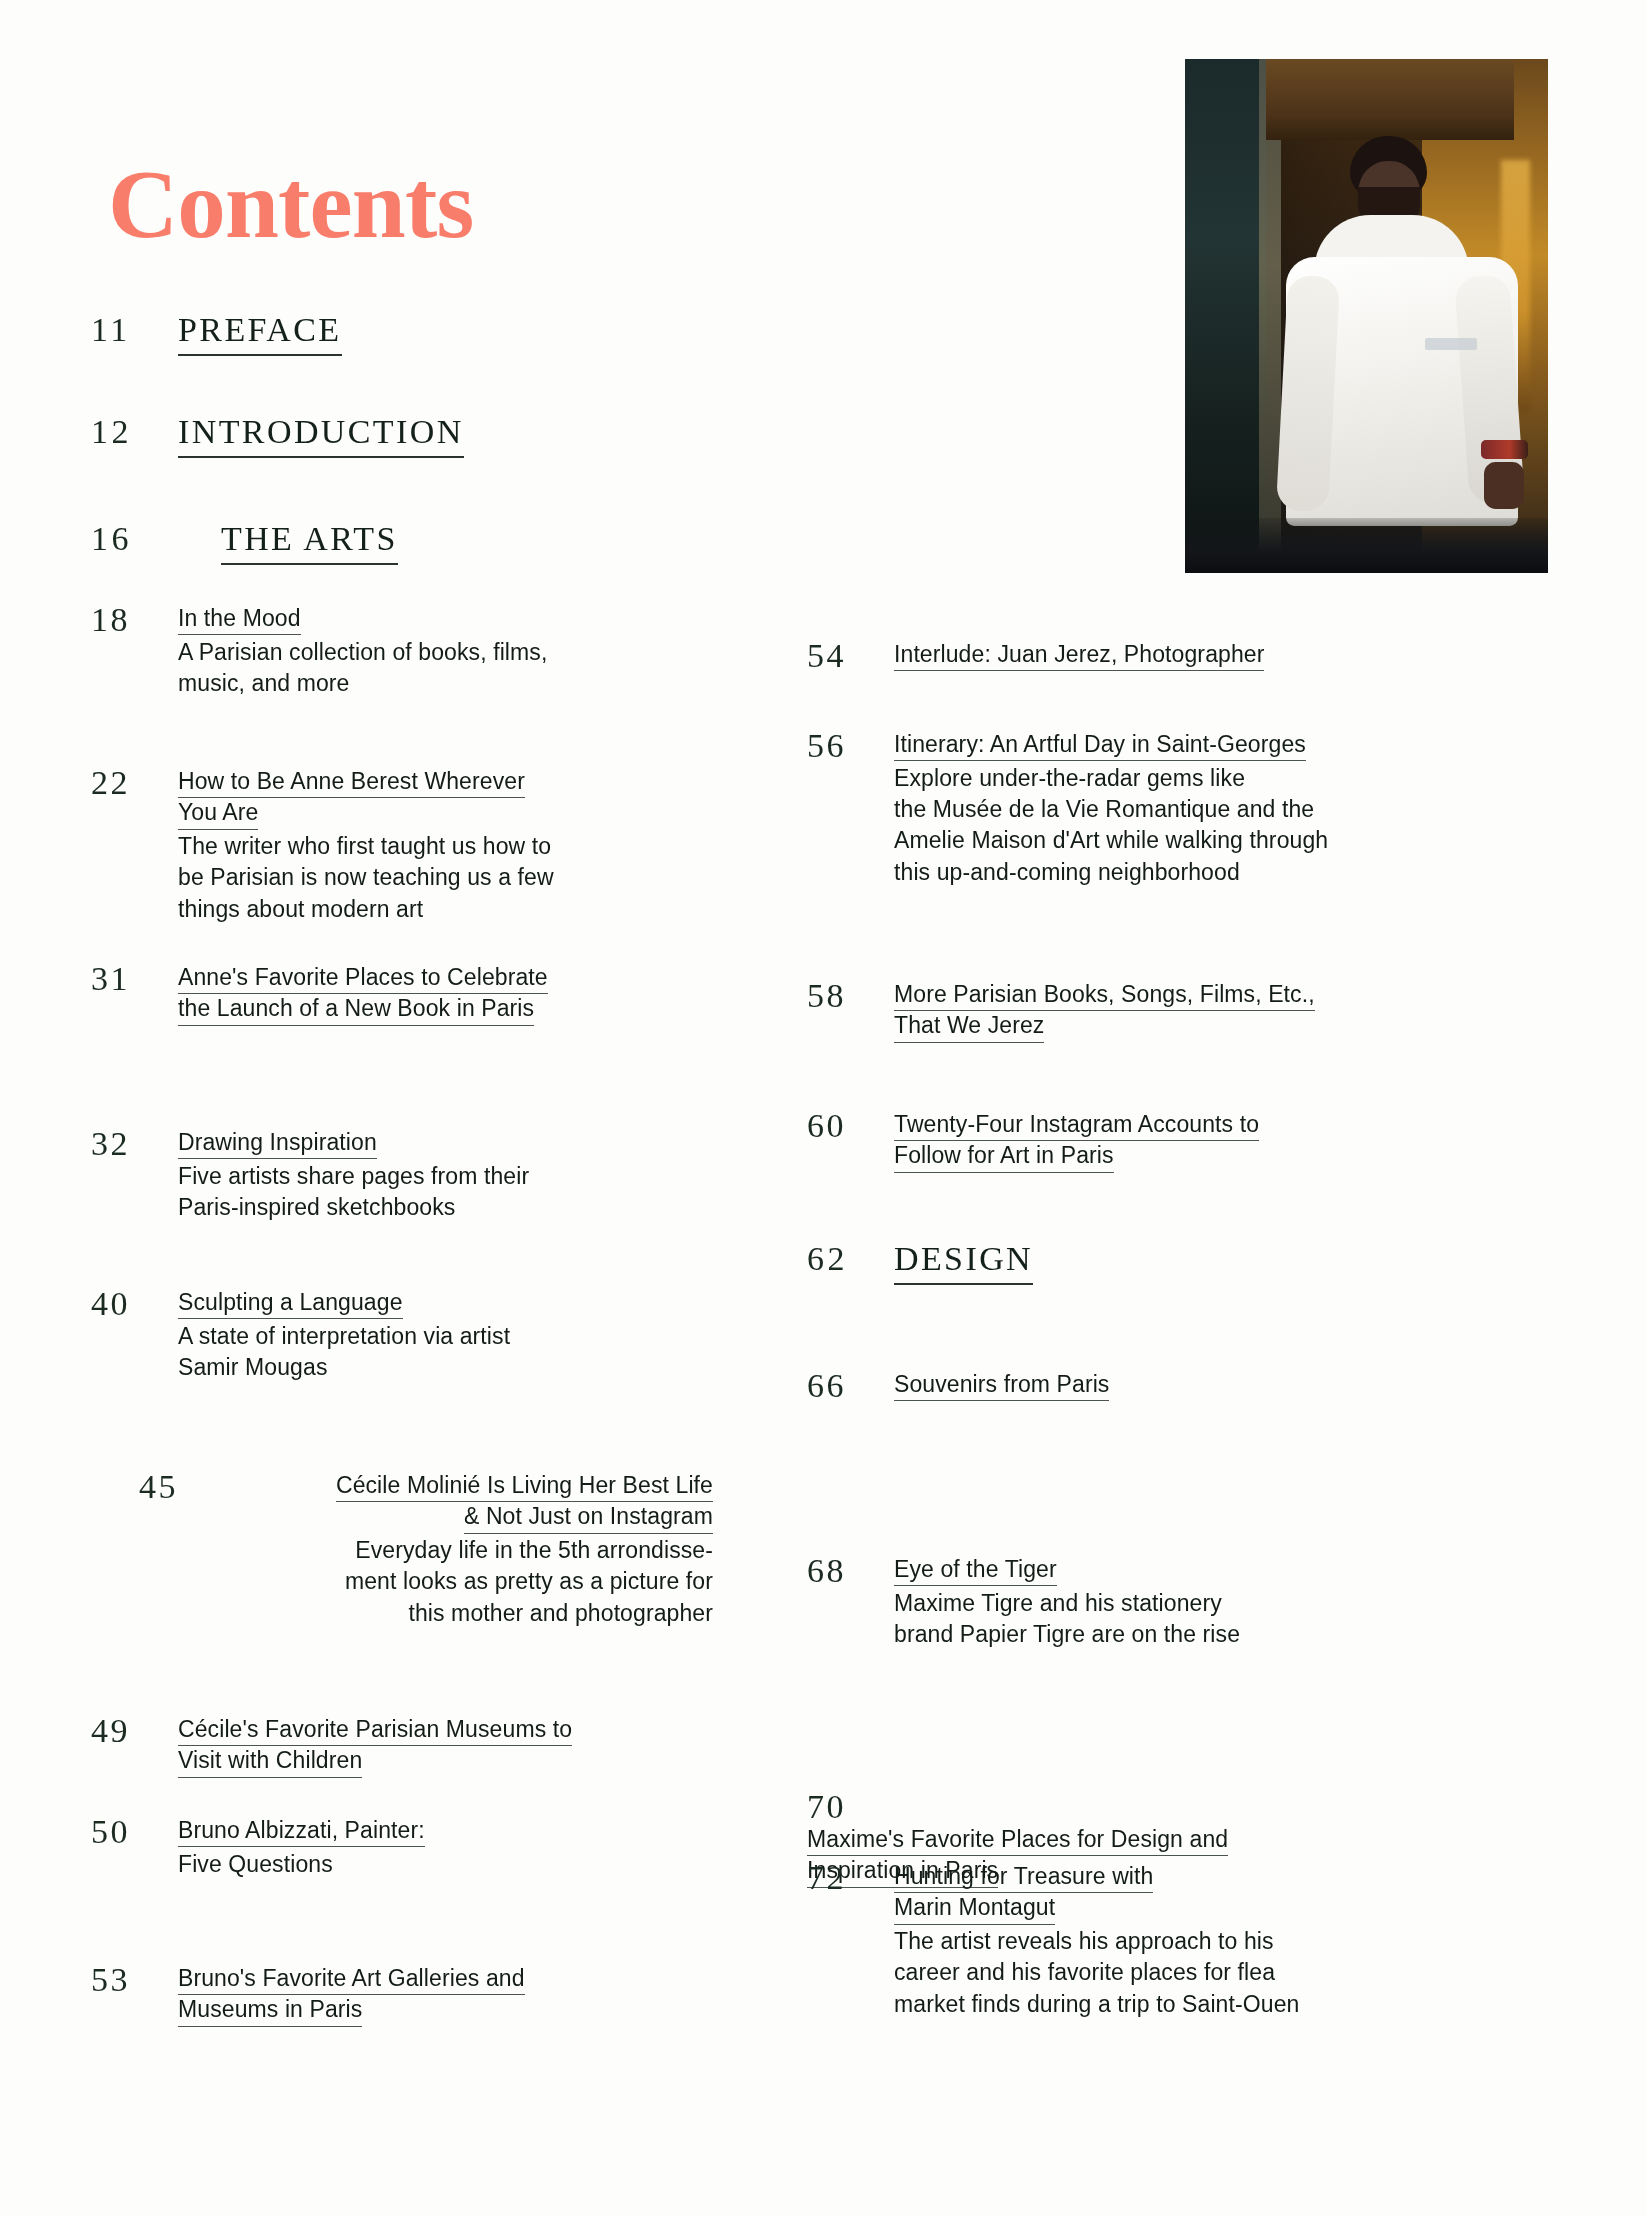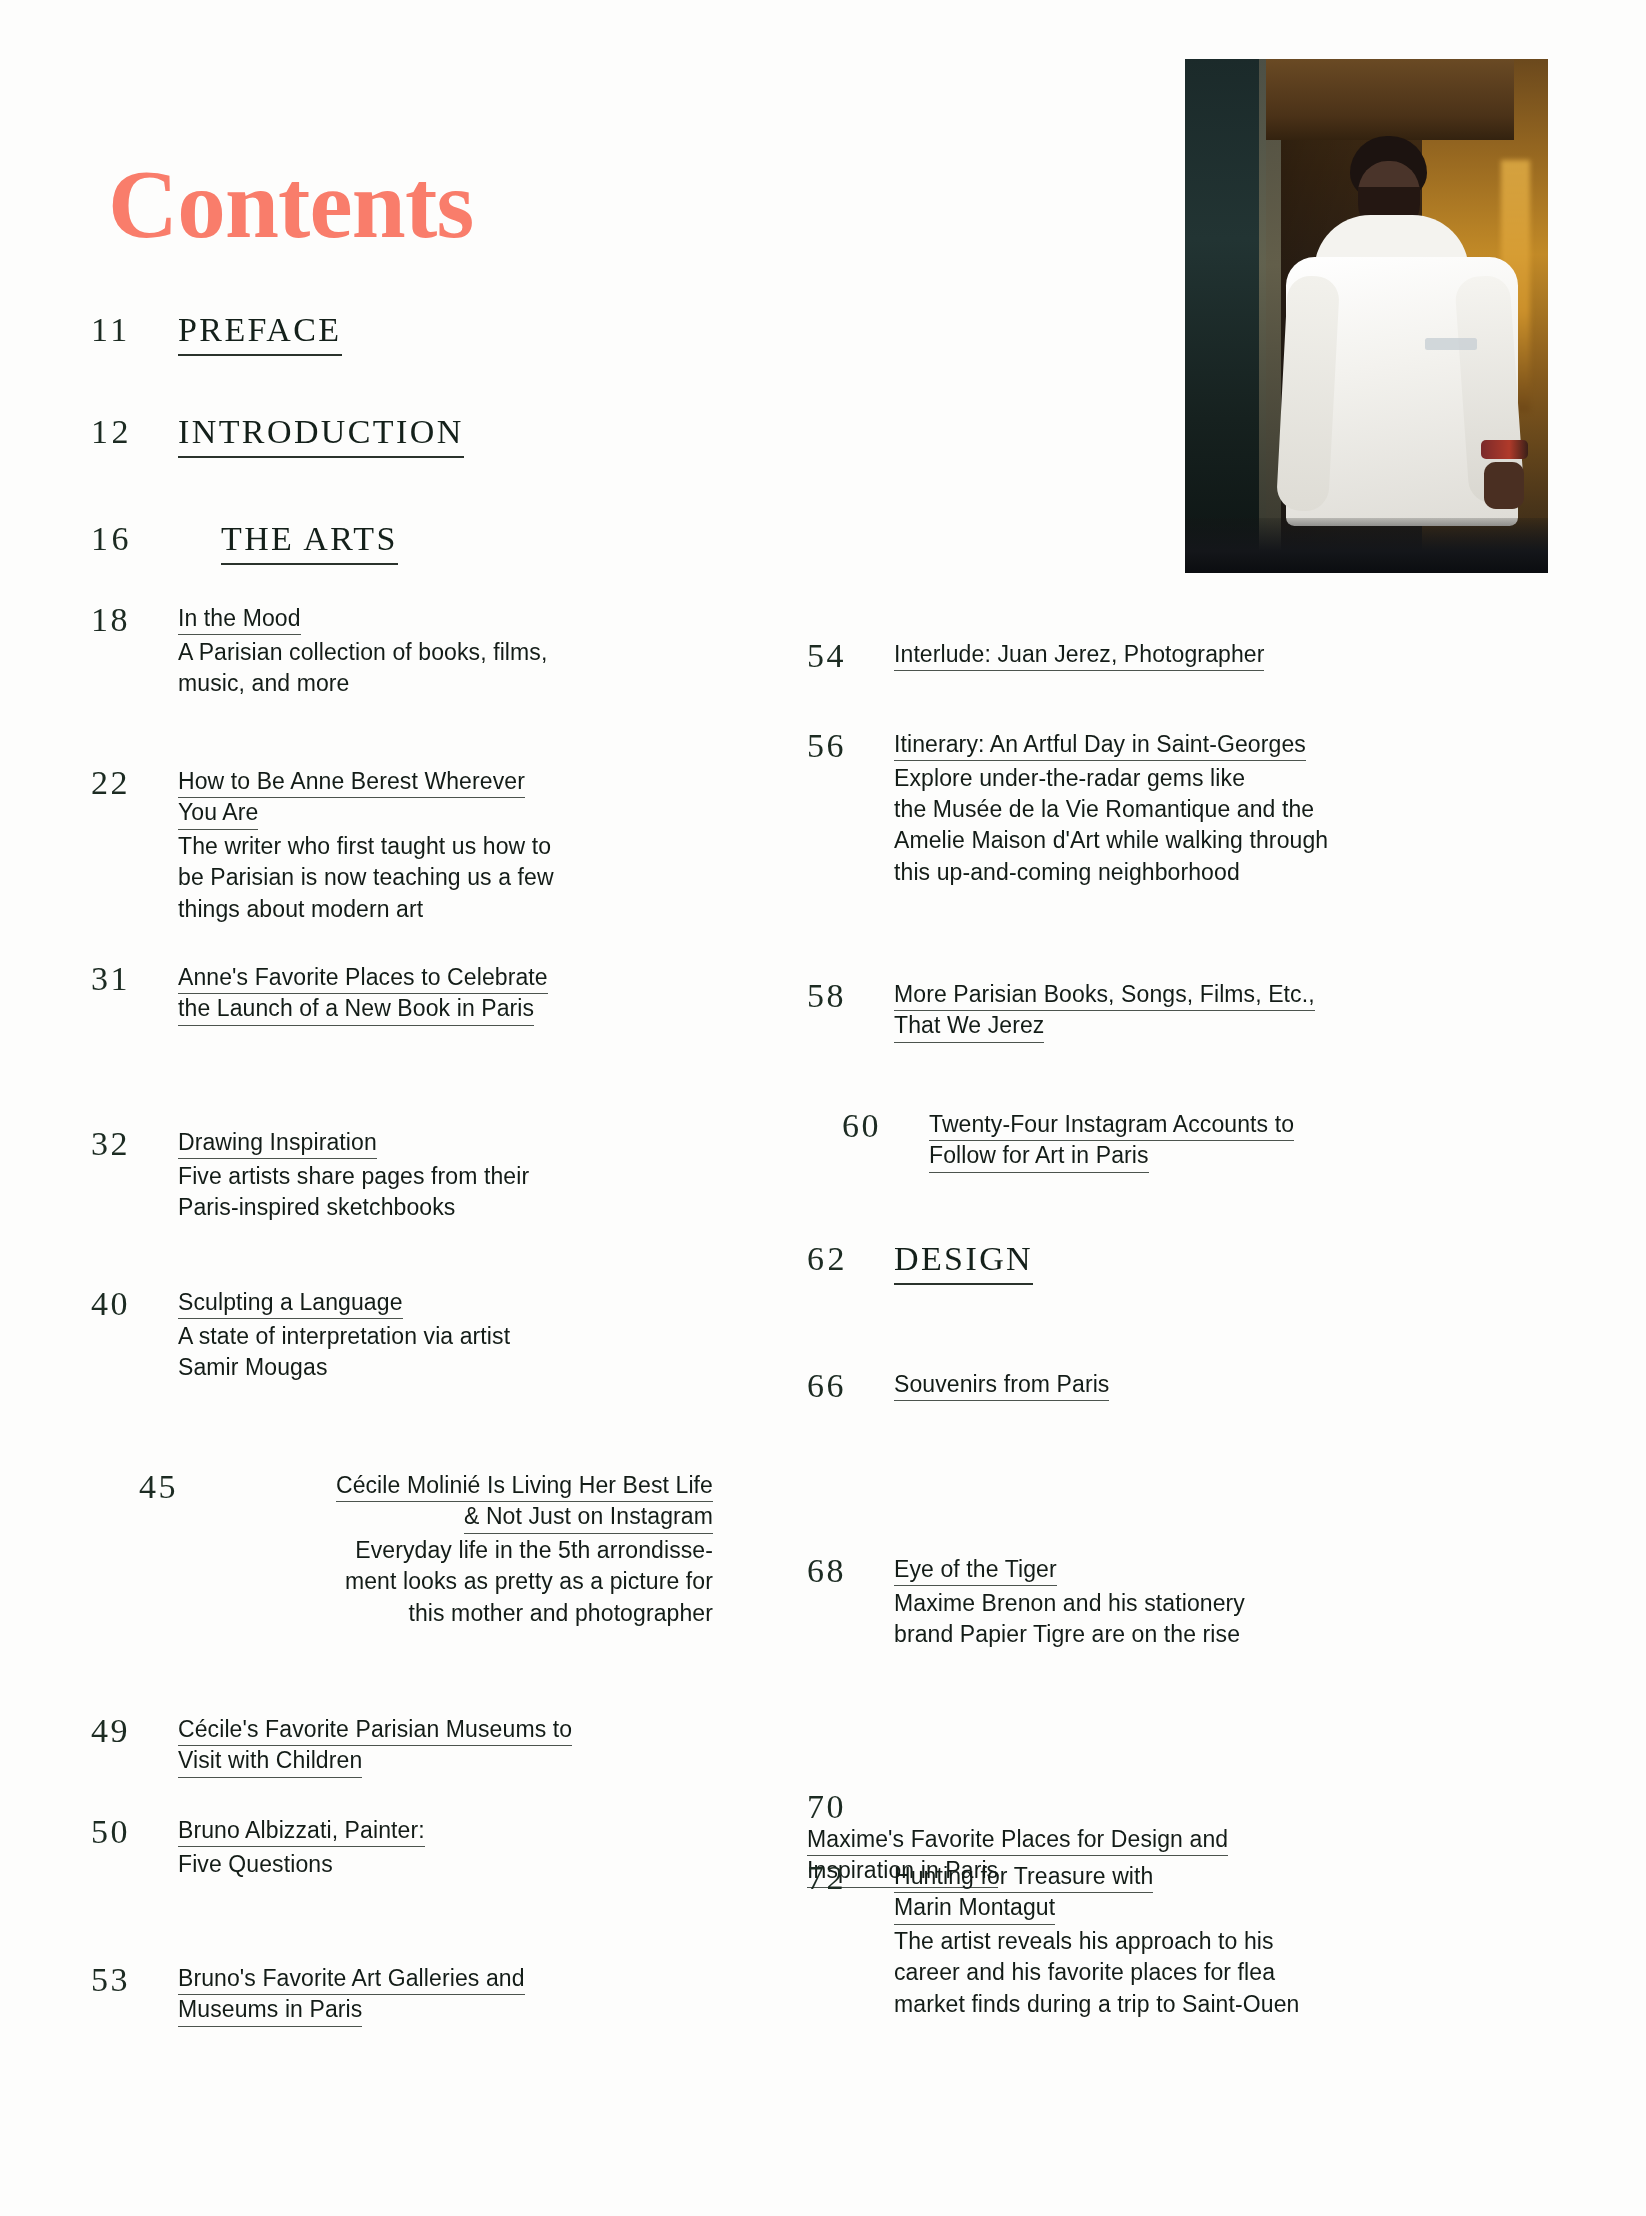--- a/index.html
+++ b/index.html
@@ -396,21 +396,21 @@
     </div>
     <div class="entry article" style="top: 979px; left: 0px; width: 100%;">
       <span class="num">58</span>
       <div class="body">
         <div class="title">
           <span class="lnblock"><span class="ln">More Parisian Books, Songs, Films, Etc.,</span></span>
           <span class="lnblock"><span class="ln">That We Jerez</span></span>
         </div>
       </div>
     </div>
-    <div class="entry article" style="top: 1109px; left: 0px; width: 100%; margin-left: 35px;">
+    <div class="entry article" style="top: 1109px; left: 0px; width: 100%;">
       <span class="num">60</span>
       <div class="body">
         <div class="title">
           <span class="lnblock"><span class="ln">Twenty-Four Instagram Accounts to</span></span>
           <span class="lnblock"><span class="ln">Follow for Art in Paris</span></span>
         </div>
       </div>
     </div>
     <div class="entry section" style="top: 1242px; left: 0px; width: 100%;">
       <span class="num">62</span>
@@ -424,21 +424,21 @@
         </div>
       </div>
     </div>
     <div class="entry article" style="top: 1554px; left: 0px; width: 100%;">
       <span class="num">68</span>
       <div class="body">
         <div class="title">
           <span class="lnblock"><span class="ln">Eye of the Tiger</span></span>
         </div>
         <div class="desc">
-          <span class="dl">Maxime Brenon and his stationery</span>
+          <span class="dl">Maxime Tigre and his stationery</span>
           <span class="dl">brand Papier Tigre are on the rise</span>
         </div>
       </div>
     </div>
     <div class="entry article" style="top: 1790px; left: 0px; width: 100%; flex-direction: column;">
       <span class="num">70</span>
       <div class="body">
         <div class="title">
           <span class="lnblock"><span class="ln">Maxime's Favorite Places for Design and</span></span>
           <span class="lnblock"><span class="ln">Inspiration in Paris</span></span>

